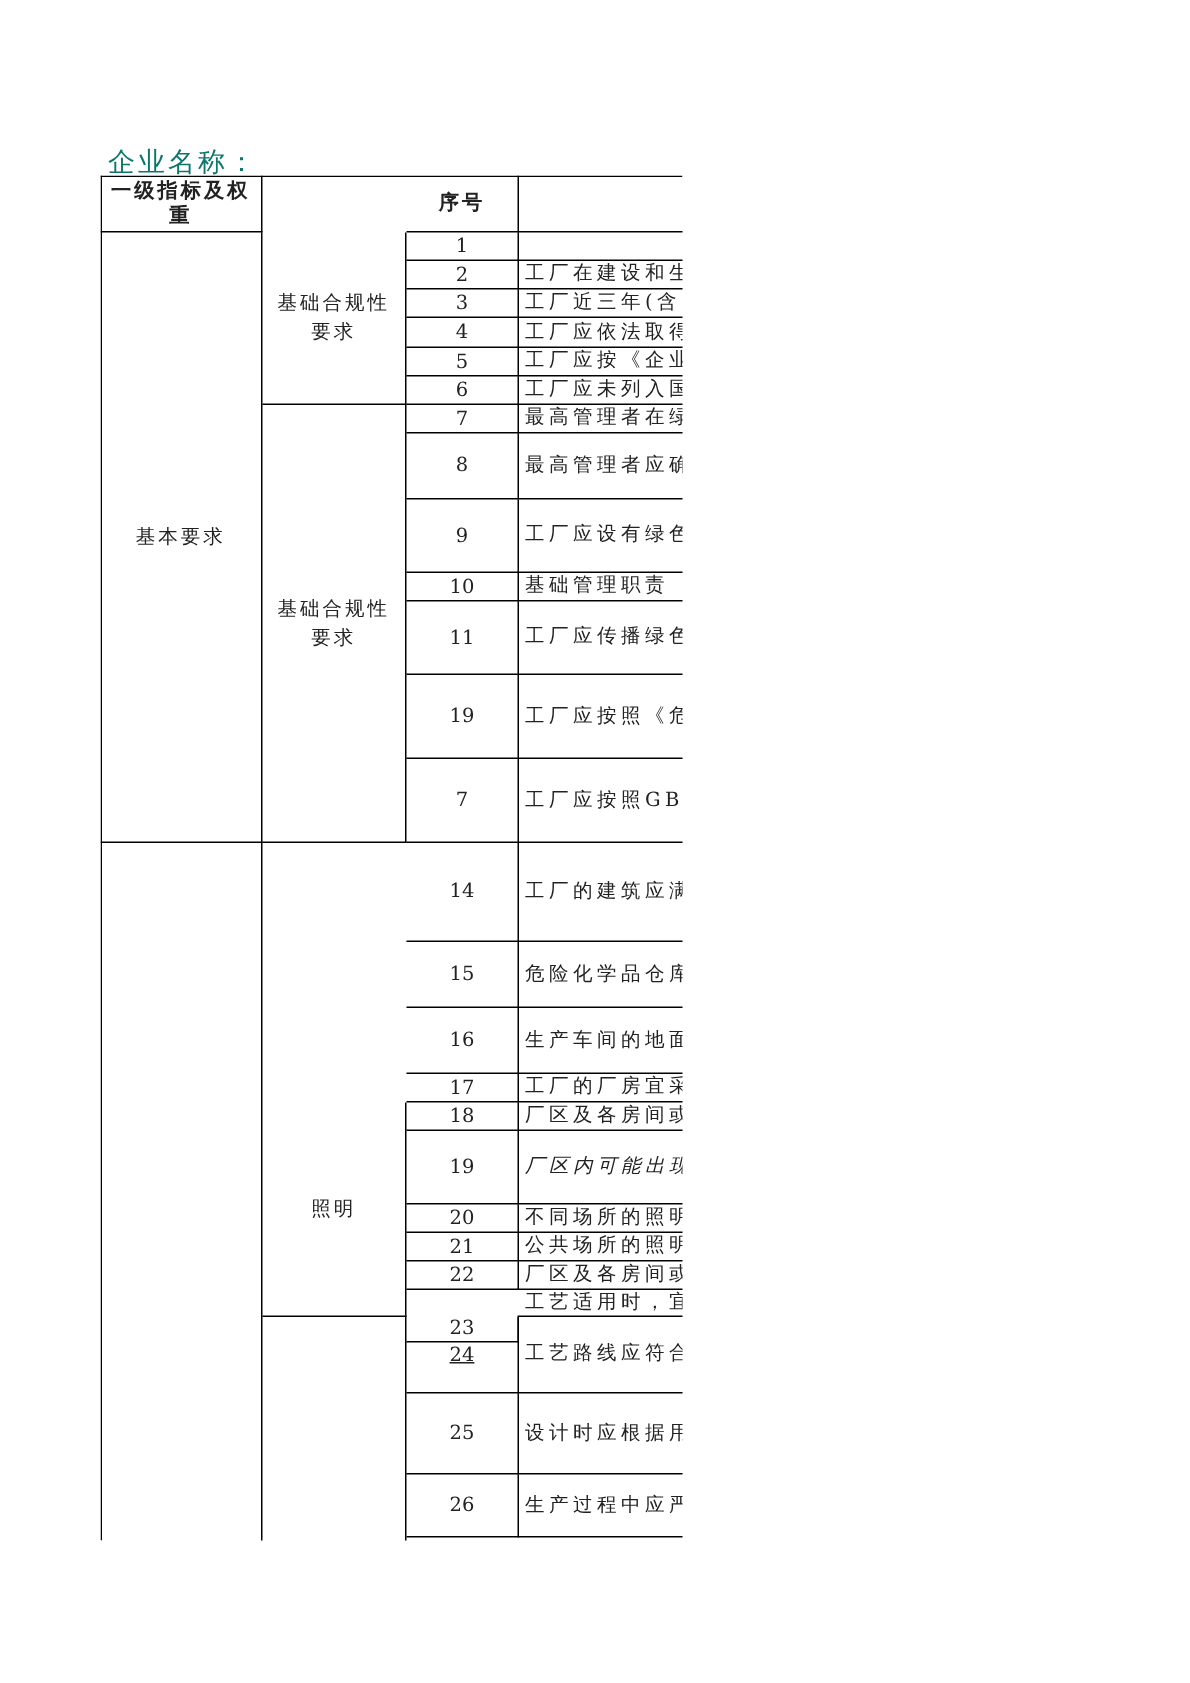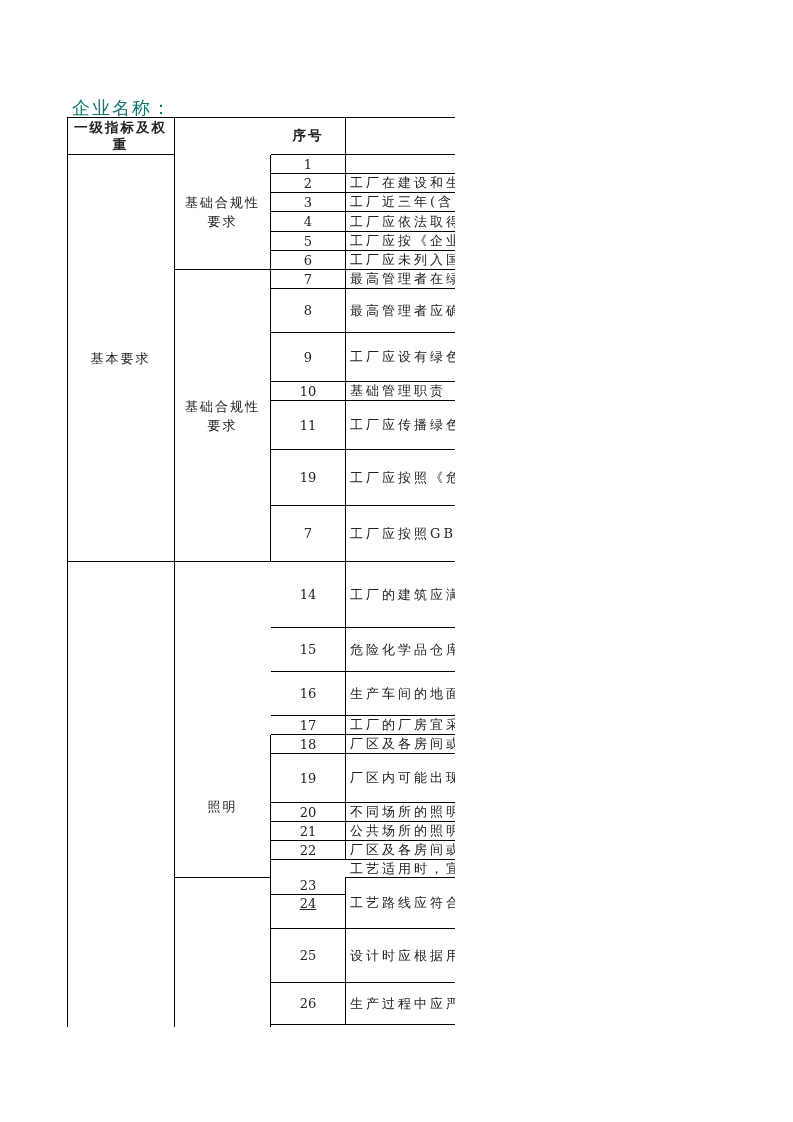--- a/index.html
+++ b/index.html
@@ -120,21 +120,21 @@
       <div class="cell txt" style="left: 279px; top: 599px; width: 120px; height: 19px;">
         <span>工厂的厂房宜采</span>
         <span></span>
       </div>
       <div class="cell num" style="left: 204px; top: 618px; width: 75px; height: 19px;">18</div>
       <div class="cell txt" style="left: 279px; top: 618px; width: 120px; height: 19px;">
         <span>厂区及各房间或</span>
         <span></span>
       </div>
       <div class="cell num" style="left: 204px; top: 637px; width: 75px; height: 49px;">19</div>
-      <div class="cell txt" style="left: 279px; top: 637px; width: 120px; height: 49px;">
+      <div class="cell txt" style="left: 279px; top: 637px; width: 120px; height: 49px; font-style: italic;">
         <span>厂区内可能出现</span>
       </div>
       <div class="cell num" style="left: 204px; top: 686px; width: 75px; height: 19px;">20</div>
       <div class="cell txt" style="left: 279px; top: 686px; width: 120px; height: 19px;">
         <span>不同场所的照明</span>
         <span></span>
       </div>
       <div class="cell num" style="left: 204px; top: 705px; width: 75px; height: 19px;">21</div>
       <div class="cell txt" style="left: 279px; top: 705px; width: 120px; height: 19px;">
         <span>公共场所的照明</span>

